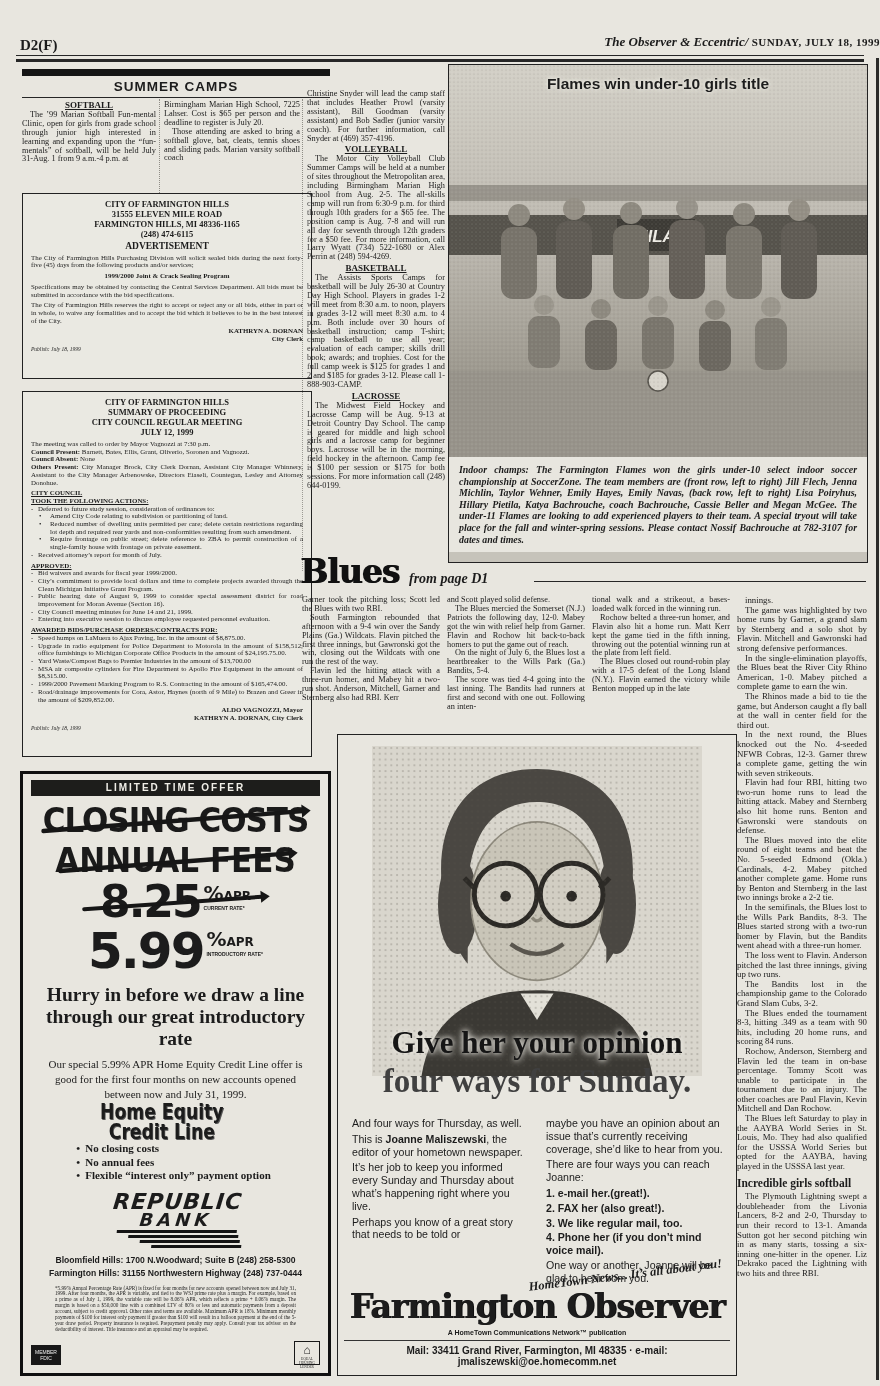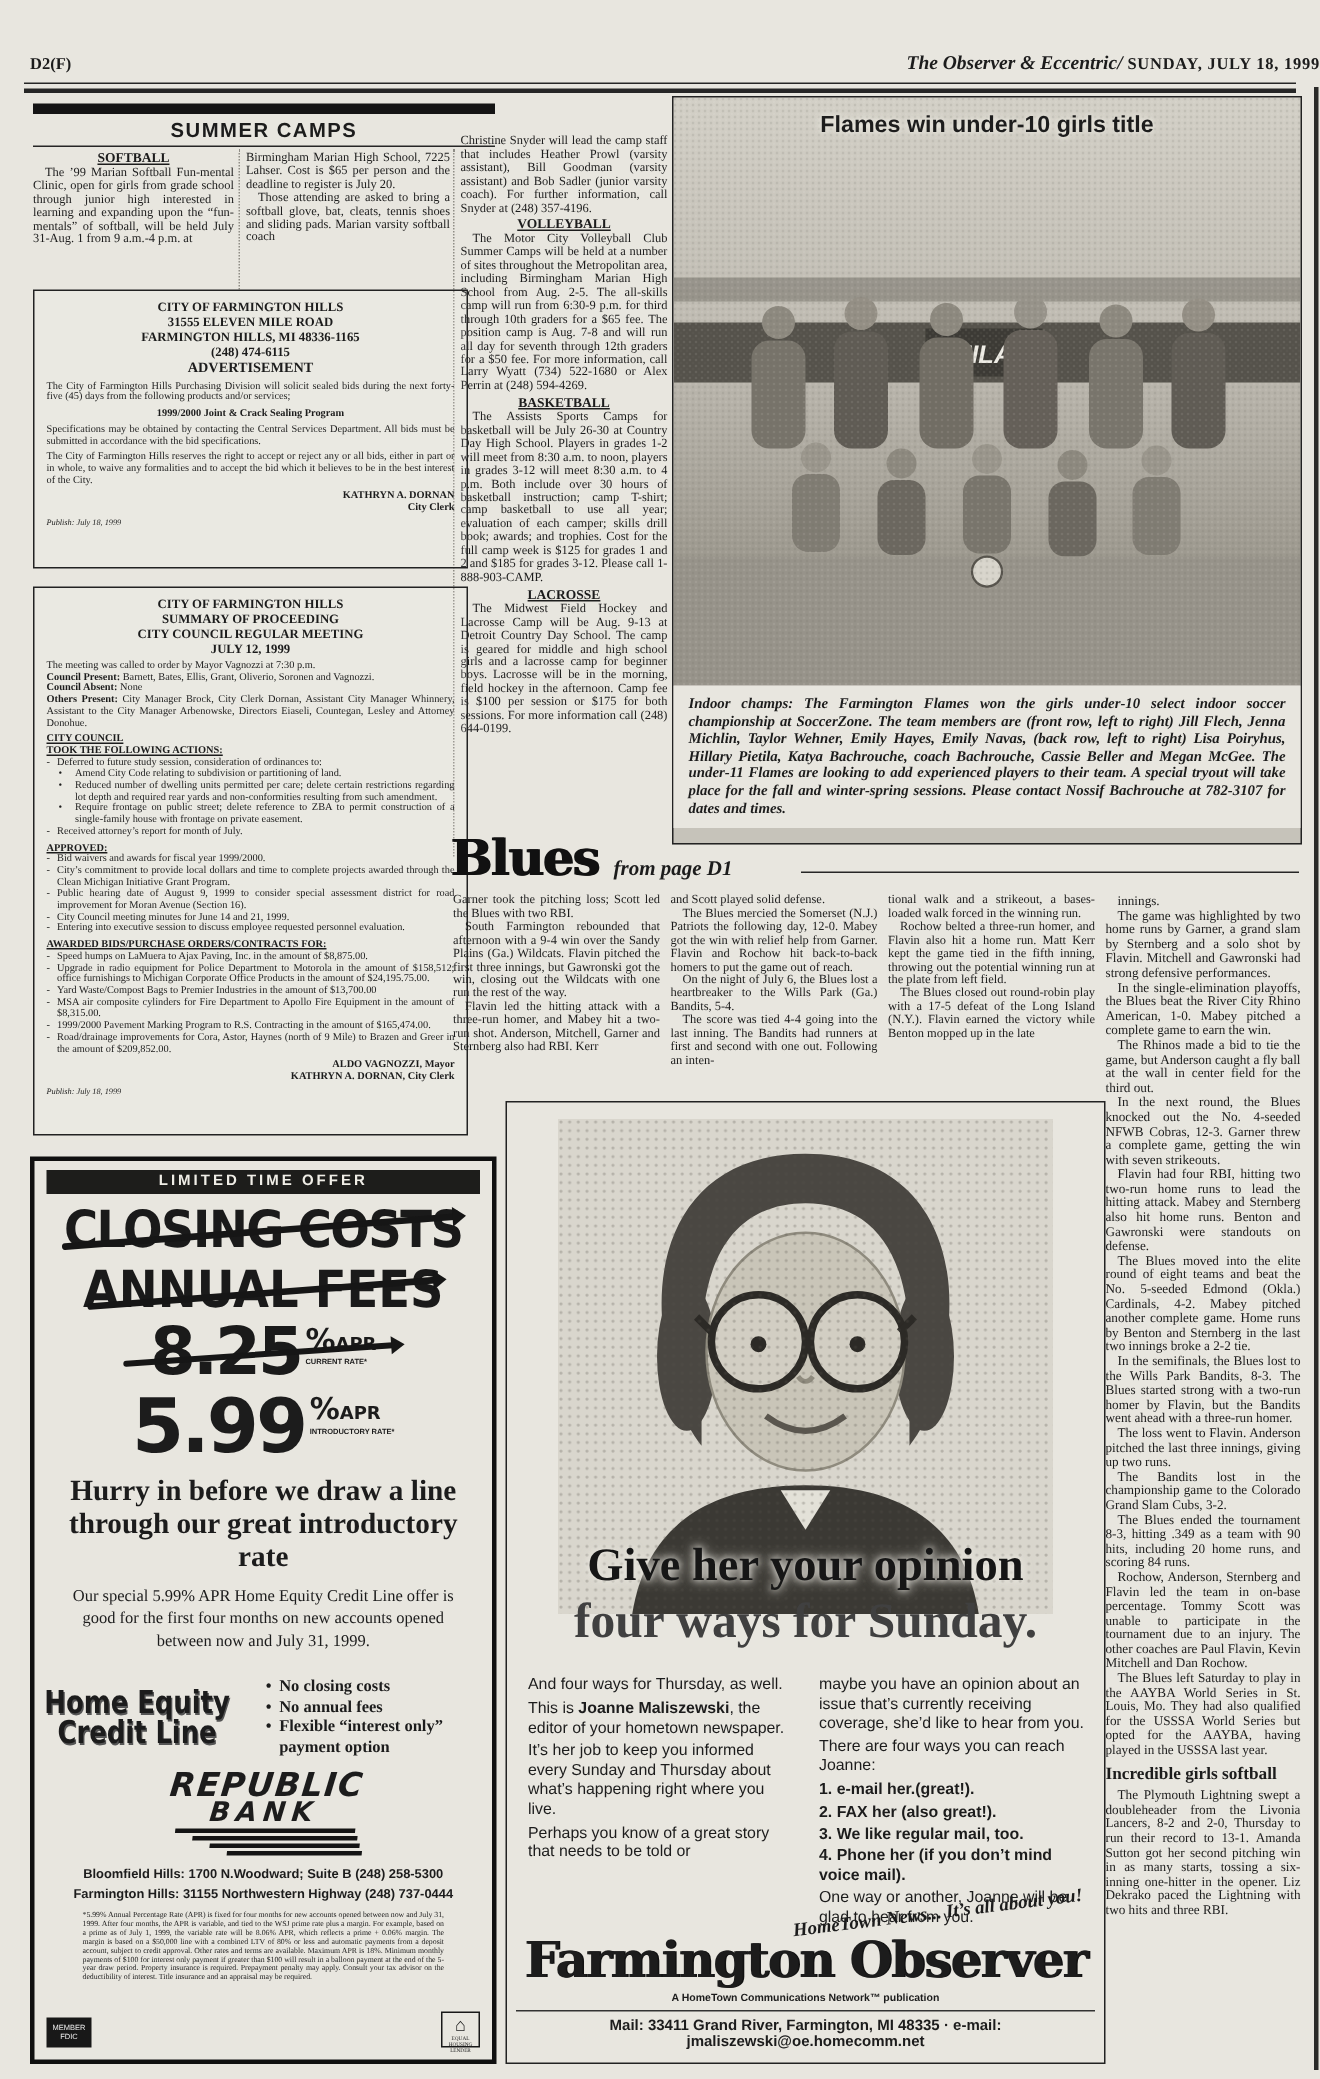--- a/index.html
+++ b/index.html
@@ -1,21 +1,21 @@
 <!DOCTYPE html>
 <html><head>
 <meta charset="utf-8">
 <style>
   html,body{margin:0;padding:0;}
   body{width:880px;height:1386px;position:relative;background:#e8e6df;overflow:hidden;
        font-family:"Liberation Serif",serif;color:#1c1c1c;}
   .abs{position:absolute;}
   p{margin:0;}
   
-  #pgnum{left:20px;top:37px;font-weight:bold;font-size:11px;}
+  #pgnum{left:20px;top:37px;font-weight:bold;font-size:15px;}
   #masthead{left:0;top:34px;width:100%;text-align:right;font-size:13px;}
   #masthead .t{font-weight:bold;font-style:italic;}
   #masthead .d{font-weight:bold;font-size:11px;letter-spacing:.5px;}
   .rule{background:#262626;}
   
   #sc-bar{left:22px;top:69px;width:308px;height:7px;background:#151515;}
   #sc-title{left:22px;top:79px;width:308px;text-align:center;font-weight:bold;font-size:13.5px;letter-spacing:1px;font-family:"Liberation Sans",sans-serif;}
   #sc-rule{left:22px;top:97px;width:308px;height:1px;}
   .news{font-size:8.3px;line-height:8.9px;text-align:justify;}
   .news p{text-indent:8px;}
@@ -72,21 +72,21 @@
   .rate{position:relative;display:flex;justify-content:center;align-items:flex-start;margin-top:2px;}
   .rate .num{font-family:"DejaVu Sans",sans-serif;font-weight:bold;letter-spacing:-2px;}
   #rate1 .num{font-size:44px;line-height:44px;}
   #rate2 .num{font-size:50px;line-height:50px;}
   .rate .side{text-align:left;margin-left:3px;margin-top:4px;}
   .rate .pct{font-family:"DejaVu Sans",sans-serif;font-weight:bold;font-size:20px;line-height:18px;display:inline;}
   .rate .apr{font-family:"DejaVu Sans",sans-serif;font-weight:bold;font-size:12px;display:inline;}
   .rate .lab{font-family:"Liberation Sans",sans-serif;font-weight:bold;font-size:5px;line-height:5.5px;margin-top:2px;}
   #bk-hurry{font-weight:bold;font-size:19.5px;line-height:22px;margin-top:8px;}
   #bk-offer{font-size:11px;line-height:15px;margin:7px 8px 0;}
-  #bk-hecl{display:flex;margin-top:16px;align-items:center;}
+  #bk-hecl{display:flex;margin-top:0;align-items:center;flex-direction:column;}
   #bk-hecl .prod{font-family:"DejaVu Sans",sans-serif;font-weight:bold;font-size:21px;line-height:20px;
       transform:scaleX(.82);transform-origin:left;white-space:nowrap;text-shadow:1px 1px 0 #555;}
   #bk-hecl .bl{text-align:left;font-weight:bold;font-size:11px;line-height:13.5px;margin-left:-4px;}
   #bk-hecl .bl p{padding-left:9px;position:relative;}
   #bk-hecl .bl p::before{content:"\2022";position:absolute;left:0;}
   #bk-logo{margin-top:9px;display:inline-block;transform:skewX(-6deg);}
   #bk-logo .l1{font-family:"DejaVu Sans",sans-serif;font-weight:bold;font-style:italic;font-size:22px;line-height:20px;letter-spacing:1px;}
   #bk-logo .l2{font-family:"DejaVu Sans",sans-serif;font-weight:bold;font-style:italic;font-size:18px;line-height:16px;letter-spacing:4px;}
   #bk-logo .stripes div{height:3px;background:#141414;margin-top:2px;}
   .addr{font-family:"Liberation Sans",sans-serif;font-weight:bold;font-size:8.6px;line-height:12px;margin-top:6px;}
@@ -135,21 +135,21 @@
 
 <div class="abs news" id="sc-col1">
   <div class="mini-head">SOFTBALL</div>
   <p>The ’99 Marian Softball Fun-mental Clinic, open for girls from grade school through junior high interested in learning and expanding upon the “fun-mentals” of softball, will be held July 31-Aug. 1 from 9 a.m.-4 p.m. at</p>
 </div>
 <div class="abs news" id="sc-col2">
   <p class="noind">Birmingham Marian High School, 7225 Lahser. Cost is $65 per person and the deadline to register is July 20.</p>
   <p>Those attending are asked to bring a softball glove, bat, cleats, tennis shoes and sliding pads. Marian varsity softball coach</p>
 </div>
 <div class="abs news" id="sc-col3">
-  <p class="noind">Christine Snyder will lead the camp staff that includes Heather Prowl (varsity assistant), Bill Goodman (varsity assistant) and Bob Sadler (junior varsity coach). For further information, call Snyder at (248) 357-4196.</p>
+  <p class="noind">Christine Snyder will lead the camp staff that includes Heather Prowl (varsity assistant), Bill Goodman (varsity assistant) and Bob Sadler (junior varsity coach). For further information, call Snyder at (469) 357-4196.</p>
   <div class="mini-head">VOLLEYBALL</div>
   <p>The Motor City Volleyball Club Summer Camps will be held at a number of sites throughout the Metropolitan area, including Birmingham Marian High School from Aug. 2-5. The all-skills camp will run from 6:30-9 p.m. for third through 10th graders for a $65 fee. The position camp is Aug. 7-8 and will run all day for seventh through 12th graders for a $50 fee. For more information, call Larry Wyatt (734) 522-1680 or Alex Perrin at (248) 594-4269.</p>
   <div class="mini-head">BASKETBALL</div>
   <p>The Assists Sports Camps for basketball will be July 26-30 at Country Day High School. Players in grades 1-2 will meet from 8:30 a.m. to noon, players in grades 3-12 will meet 8:30 a.m. to 4 p.m. Both include over 30 hours of basketball instruction; camp T-shirt; camp basketball to use all year; evaluation of each camper; skills drill book; awards; and trophies. Cost for the full camp week is $125 for grades 1 and 2 and $185 for grades 3-12. Please call 1-888-903-CAMP.</p>
   <div class="mini-head">LACROSSE</div>
   <p>The Midwest Field Hockey and Lacrosse Camp will be Aug. 9-13 at Detroit Country Day School. The camp is geared for middle and high school girls and a lacrosse camp for beginner boys. Lacrosse will be in the morning, field hockey in the afternoon. Camp fee is $100 per session or $175 for both sessions. For more information call (248) 644-0199.</p>
 </div>
 
 <div class="abs legalbox" id="legal1">
   <div class="c h1">CITY OF FARMINGTON HILLS</div>

